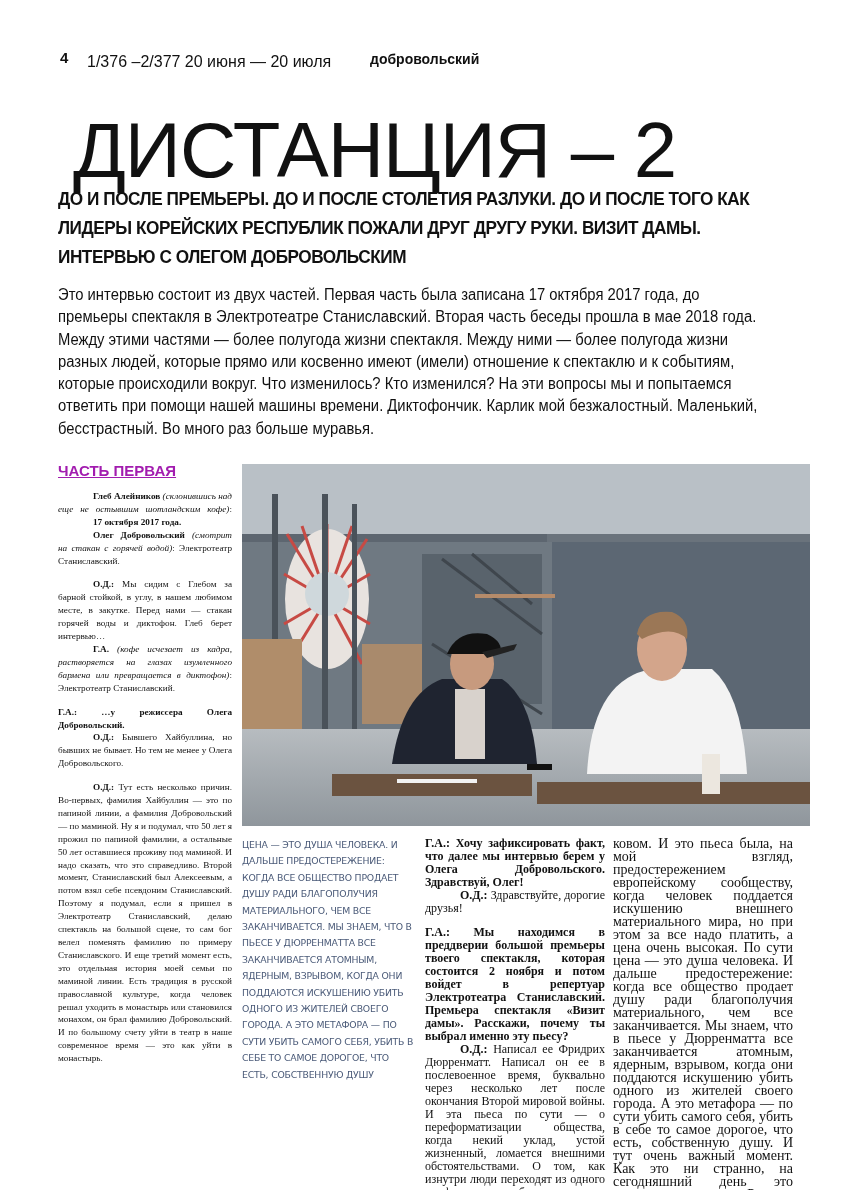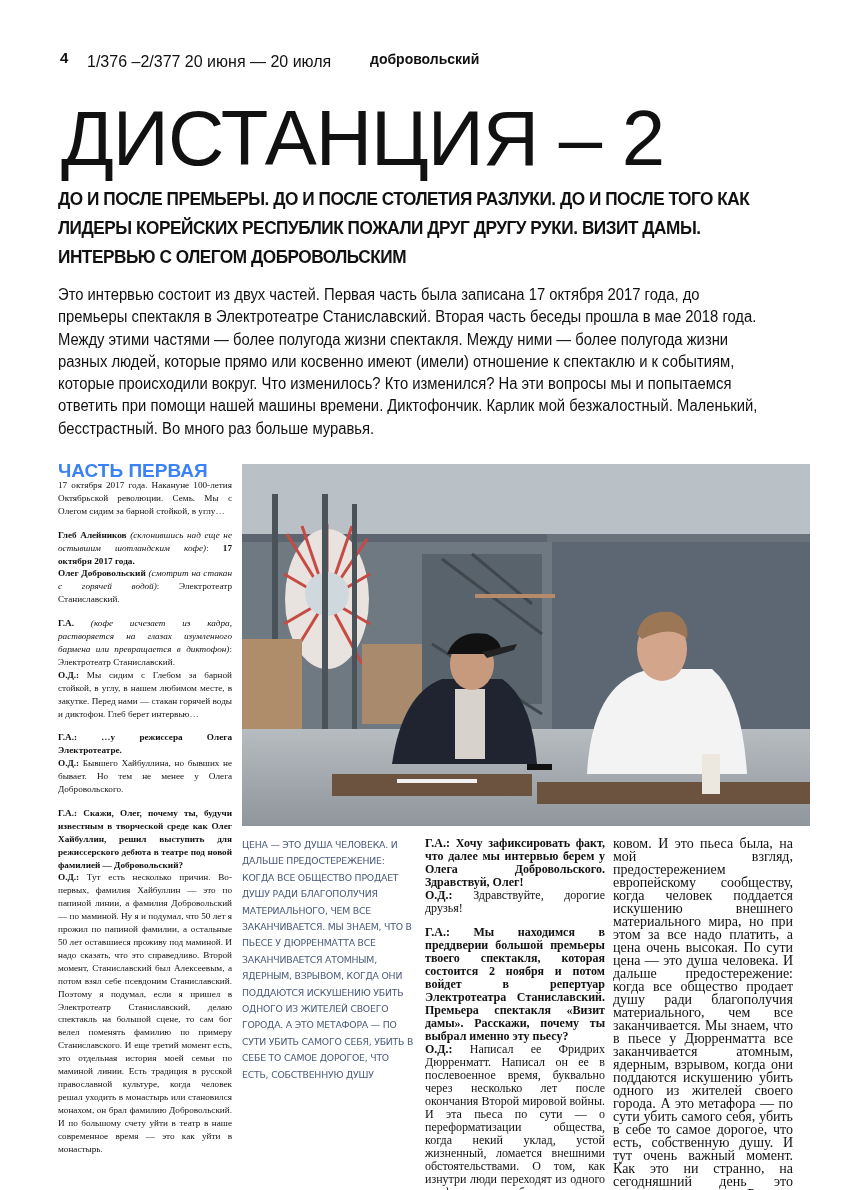--- a/index.html
+++ b/index.html
@@ -1,28 +1,28 @@
 <!DOCTYPE html>
 <html><head>
 <meta charset="utf-8">
 <style>
   html, body { margin: 0; padding: 0; background: #ffffff; }
   body { width: 841px; height: 1190px; position: relative; overflow: hidden; color: #111; }
   .header { position: absolute; top: 51px; left: 60px; width: 720px; height: 18px; font-family: "Liberation Sans", sans-serif; }
   .page-num { position: absolute; left: 0; top: -2px; font-size: 15px; font-weight: bold; }
   .issue { position: absolute; left: 27px; top: 2px; font-size: 16px; }
   .section-tag { position: absolute; left: 310px; top: 0px; font-size: 14px; font-weight: bold; text-align: right; }
-  .title { position: absolute; top: 90px; left: 58px; font-family: "Liberation Sans", sans-serif; font-size: 78px; line-height: 90px; font-weight: normal; letter-spacing: -1px; margin: 3px; }
+  .title { position: absolute; top: 90px; left: 58px; font-family: "Liberation Sans", sans-serif; font-size: 78px; line-height: 90px; font-weight: normal; letter-spacing: -1px; margin: 15px; }
   .subtitle { position: absolute; top: 184px; left: 58px; width: 740px; font-family: "Liberation Sans", sans-serif; font-size: 18.5px; line-height: 29px; font-weight: bold; letter-spacing: -0.5px; margin: 0; transform: scaleX(0.93); transform-origin: left top; width: 795px; }
   .lead { position: absolute; top: 284px; left: 58px; width: 765px; font-family: "Liberation Sans", sans-serif; font-size: 16px; line-height: 22.3px; margin: 0; transform: scaleX(0.925); transform-origin: left top; }
   .col-left { position: absolute; top: 463px; left: 58px; width: 174px; font-family: "Liberation Serif", serif; font-size: 9.2px; line-height: 12.9px; text-align: justify; }
-  .part-heading { font-family: "Liberation Sans", sans-serif; font-weight: bold; font-size: 19px; line-height: 15px; color: #3b82f6; margin: 0 0 1px 0; }
+  .part-heading { font-family: "Liberation Sans", sans-serif; font-weight: bold; font-size: 15px; line-height: 15px; color: #a21caf; margin: 0 0 1px 0; text-decoration: underline; }
   .col-left p, .col-mid p, .col-right p { margin: 0; }
   .gap { height: 11px; }
-  .b { font-weight: bold; }
+  .b { font-weight: bold; margin-left: 35px; }
   .i { font-style: italic; }
   .photo { position: absolute; top: 464px; left: 242px; width: 568px; height: 362px; overflow: hidden; background: #8e959c; }
   .pullquote { position: absolute; top: 837px; left: 242px; width: 172px; font-family: "DejaVu Sans", sans-serif; font-size: 9.3px; line-height: 16.4px; color: #4a5a78; text-transform: uppercase; letter-spacing: -0.2px; }
   .col-mid { position: absolute; top: 837px; left: 425px; width: 180px; font-family: "Liberation Serif", serif; font-size: 12px; line-height: 13px; text-align: justify; }
   .col-right { position: absolute; top: 837px; left: 613px; width: 180px; font-family: "Liberation Serif", serif; font-size: 14px; line-height: 13px; text-align: justify; }
 </style>
 </head>
 <body>
 
 <div class="header">
@@ -30,32 +30,30 @@
   <span class="issue">1/376 –2/377  20 июня — 20 июля</span>
   <span class="section-tag">добровольский</span>
 </div>
 
 <h1 class="title">ДИСТАНЦИЯ – 2</h1>
 <h2 class="subtitle">ДО И ПОСЛЕ ПРЕМЬЕРЫ. ДО И ПОСЛЕ СТОЛЕТИЯ РАЗЛУКИ. ДО И ПОСЛЕ ТОГО КАК ЛИДЕРЫ КОРЕЙСКИХ РЕСПУБЛИК ПОЖАЛИ ДРУГ ДРУГУ РУКИ. ВИЗИТ ДАМЫ. ИНТЕРВЬЮ С ОЛЕГОМ ДОБРОВОЛЬСКИМ</h2>
 <p class="lead">Это интервью состоит из двух частей. Первая часть была записана 17 октября 2017 года, до премьеры спектакля в Электротеатре Станиславский. Вторая часть беседы прошла в мае 2018 года. Между этими частями — более полугода жизни спектакля. Между ними — более полугода жизни разных людей, которые прямо или косвенно имеют (имели) отношение к спектаклю и к событиям, которые происходили вокруг. Что изменилось? Кто изменился? На эти вопросы мы и попытаемся ответить при помощи нашей машины времени. Диктофончик. Карлик мой безжалостный. Маленький, бесстрастный. Во много раз больше муравья.</p>
 
 <div class="col-left">
   <div class="part-heading">ЧАСТЬ ПЕРВАЯ</div>
-  <p>17 октября 2017 года. Накануне 100-летия Октябрьской революции. Семь. Мы с Олегом сидим за барной стойкой, в углу…</p>
   <div class="gap"></div>
   <p><span class="b">Глеб Алейников</span> <span class="i">(склонившись над еще не остывшим шотландским кофе)</span>: <span class="b">17 октября 2017 года.</span></p>
   <p><span class="b">Олег Добровольский</span> <span class="i">(смотрит на стакан с горячей водой)</span><span>: Электротеатр Станиславский.</span></p>
   <div class="gap"></div>
+  <p><span class="b">О.Д.:</span><span> Мы сидим с Глебом за барной стойкой, в углу, в нашем любимом месте, в закутке. Перед нами — стакан горячей воды и диктофон. Глеб берет интервью…</span></p>
   <p><span class="b">Г.А.</span> <span class="i">(кофе исчезает из кадра, растворяется на глазах изумленного бармена или превращается в диктофон)</span><span>: Электротеатр Станиславский.</span></p>
-  <p><span class="b">О.Д.:</span><span> Мы сидим с Глебом за барной стойкой, в углу, в нашем любимом месте, в закутке. Перед нами — стакан горячей воды и диктофон. Глеб берет интервью…</span></p>
   <div class="gap"></div>
-  <p class="b">Г.А.: …у режиссера Олега Электротеатре.</p>
+  <p class="b">Г.А.: …у режиссера Олега Добровольский.</p>
   <p><span class="b">О.Д.:</span><span> Бывшего Хайбуллина, но бывших не бывает. Но тем не менее у Олега Добровольского.</span></p>
   <div class="gap"></div>
-  <p class="b">Г.А.: Скажи, Олег, почему ты, будучи известным в творческой среде как Олег Хайбуллин, решил выступить для режиссерского дебюта в театре под новой фамилией — Добровольский?</p>
   <p><span class="b">О.Д.:</span><span> Тут есть несколько причин. Во-первых, фамилия Хайбуллин — это по папиной линии, а фамилия Добровольский — по маминой. Ну я и подумал, что 50 лет я прожил по папиной фамилии, а остальные 50 лет оставшиеся проживу под маминой. И надо сказать, что это справедливо. Второй момент, Станиславский был Алексеевым, а потом взял себе псевдоним Станиславский. Поэтому я подумал, если я пришел в Электротеатр Станиславский, делаю спектакль на большой сцене, то сам бог велел поменять фамилию по примеру Станиславского. И еще третий момент есть, это отдельная история моей семьи по маминой линии. Есть традиция в русской православной культуре, когда человек решал уходить в монастырь или становился монахом, он брал фамилию Добровольский. И по большому счету уйти в театр в наше современное время — это как уйти в монастырь.</span></p>
 </div>
 
 <div class="photo" title="Two men talking at an outdoor wooden table in front of a theatre building">
   <svg width="568" height="362" viewBox="0 0 568 362" xmlns="http://www.w3.org/2000/svg">
     <defs>
       <linearGradient id="sky" x1="0" y1="0" x2="0" y2="1">
         <stop offset="0" stop-color="#c9cdd1"></stop>
         <stop offset="1" stop-color="#9aa1a8"></stop>
       </linearGradient>

